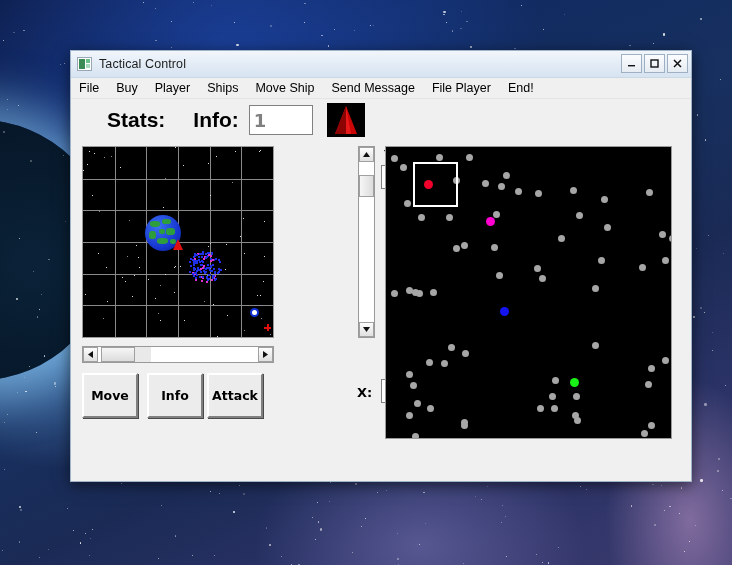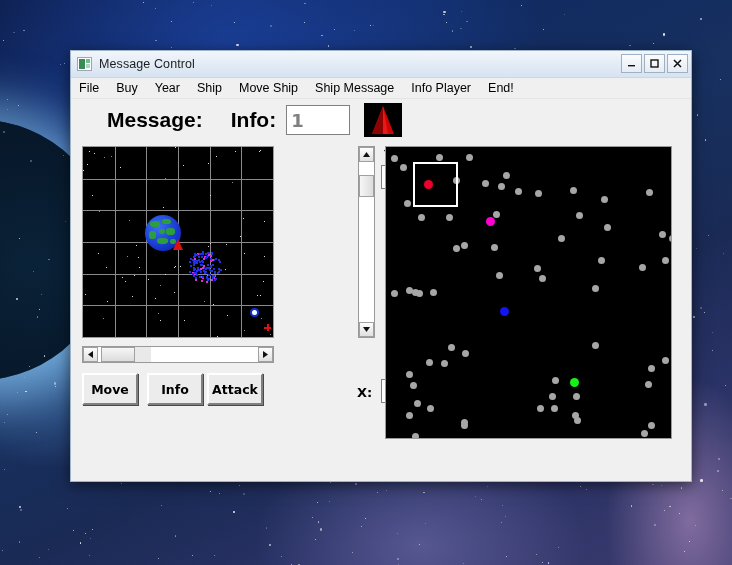--- a/index.html
+++ b/index.html
@@ -226,21 +226,21 @@
   #hthumb {
     position:absolute; top:0; left:18px; width:34px; height:15px;
     background: linear-gradient(to bottom,#f6f6f6,#dcdcdc);
     border:1px solid #a0a0a0; cursor:pointer;
   }
   #htrack-rest { position:absolute; top:0; left:52px; width:16px; height:15px; background:#e9e9e9; }
 
   
   .act-btn {
     position:absolute; top:232px;
-    width:56px; height:32px;
+    width:56px; height:45px;
     background:#ececec;
     border-top:2px solid #fff; border-left:2px solid #fff;
     border-right:2px solid #808080; border-bottom:2px solid #808080;
     box-shadow: 1px 1px 0 0 #4a4a4a;
     font-family:"DejaVu Sans",sans-serif; font-weight:bold; font-size:12.5px;
     color:#000; cursor:pointer;
     display:flex;align-items:center;justify-content:center;
   }
   #btn-move{left:11px;} #btn-info{left:76px;} #btn-attack{left:136px;}
 
@@ -690,21 +690,21 @@
       <i style="left:592.1px;top:137.4px;width:1.5px;height:1.5px;opacity:0.89"></i>
       <i style="left:351.7px;top:94.5px;width:1px;height:1px;opacity:0.57"></i>
       <i style="left:351.8px;top:264.9px;width:1px;height:1px;opacity:0.64"></i>
       <i style="left:559.3px;top:172.8px;width:1px;height:1px;opacity:0.50"></i>
     </div>
 
   <div id="window">
 
     <div id="titlebar">
       <span id="app-icon"></span>
-      <span id="title-text">Message Control</span>
+      <span id="title-text">Tactical Control</span>
       <div id="win-buttons">
         <div class="win-btn">
           <svg width="11" height="11" viewBox="0 0 11 11">
               <rect x="2" y="7" width="7" height="1.4" fill="#111"></rect>
             </svg>
         </div>
         <div class="win-btn">
           <svg width="11" height="11" viewBox="0 0 11 11">
               <rect x="2" y="2" width="7" height="7" fill="none" stroke="#111" stroke-width="1.4"></rect>
             </svg>
@@ -713,30 +713,30 @@
           <svg width="11" height="11" viewBox="0 0 11 11">
               <path d="M2 2 L9 9 M9 2 L2 9" stroke="#111" stroke-width="1.5" fill="none"></path>
             </svg>
         </div>
       </div>
     </div>
 
     <div id="menubar">
       <span class="menu-item">File</span>
       <span class="menu-item">Buy</span>
-      <span class="menu-item">Year</span>
-      <span class="menu-item">Ship</span>
+      <span class="menu-item">Player</span>
+      <span class="menu-item">Ships</span>
       <span class="menu-item">Move Ship</span>
-      <span class="menu-item">Ship Message</span>
-      <span class="menu-item">Info Player</span>
+      <span class="menu-item">Send Message</span>
+      <span class="menu-item">File Player</span>
       <span class="menu-item">End!</span>
     </div>
 
     <div id="headerbar">
-      <span id="empire-label">Message:</span>
+      <span id="empire-label">Stats:</span>
       <span id="year-label">Info:</span>
       <div id="year-field" class="flat-field">1</div>
       <div id="emblem">
         <svg width="38" height="34" viewBox="0 0 38 34">
           <polygon points="19,3 30,31 8,31" fill="#cc0606"></polygon>
           <polygon points="19,3 19,31 8,31" fill="#8c0303"></polygon>
           <polygon points="19,3 24,31 19,31" fill="#ff2a2a" opacity="0.55"></polygon>
         </svg>
       </div>
     </div>

